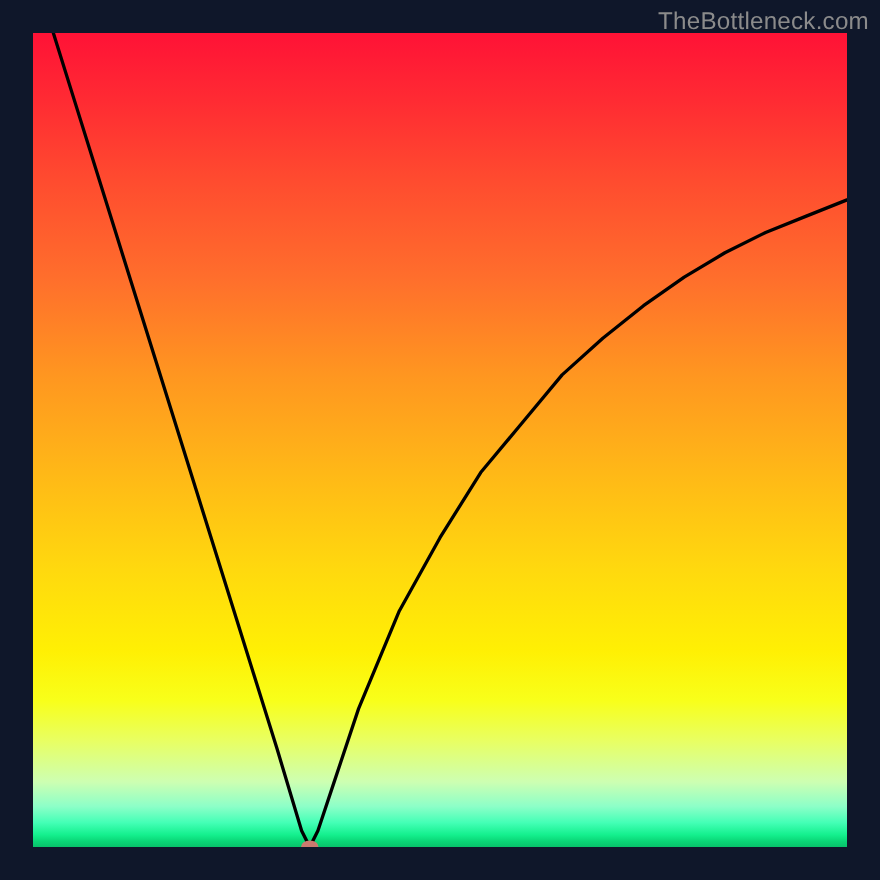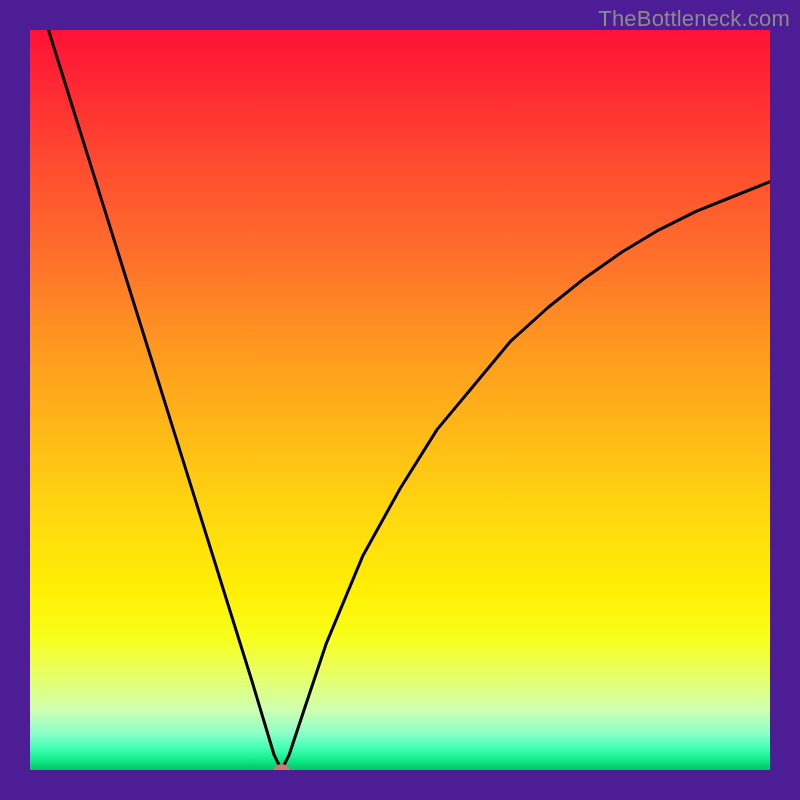--- a/index.html
+++ b/index.html
@@ -10,21 +10,21 @@
     background: #000000;
     overflow: hidden;
     font-family: Arial, Helvetica, sans-serif;
   }
   .frame {
     position: absolute;
     top: 0;
     left: 0;
     width: 800px;
     height: 800px;
-    background: #4c1d95;
+    background: #0f172a;
   }
   .plot-area {
     position: absolute;
     top: 30px;
     left: 30px;
     width: 740px;
     height: 740px;
     overflow: hidden;
   }
   .gradient {

